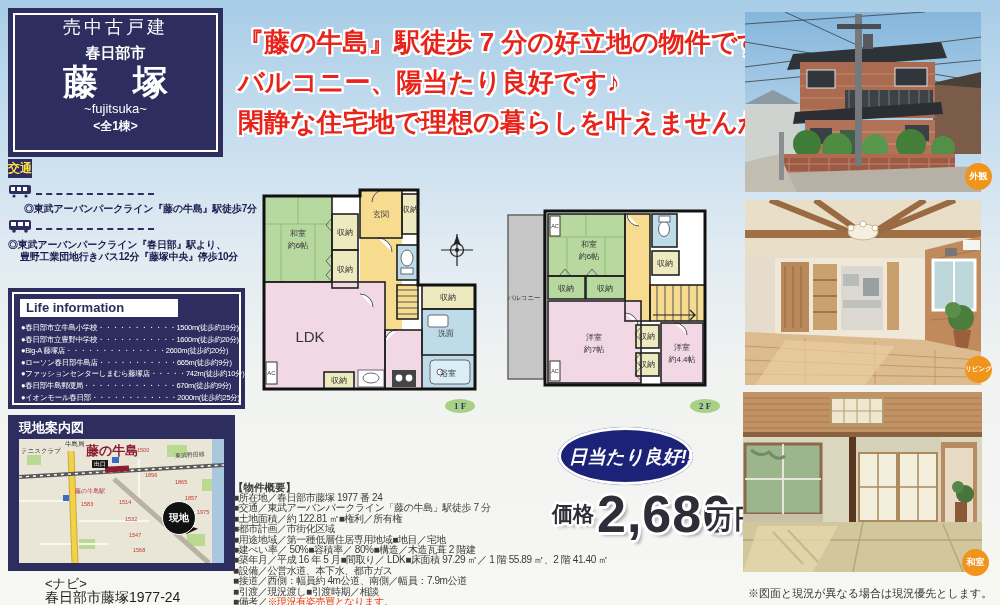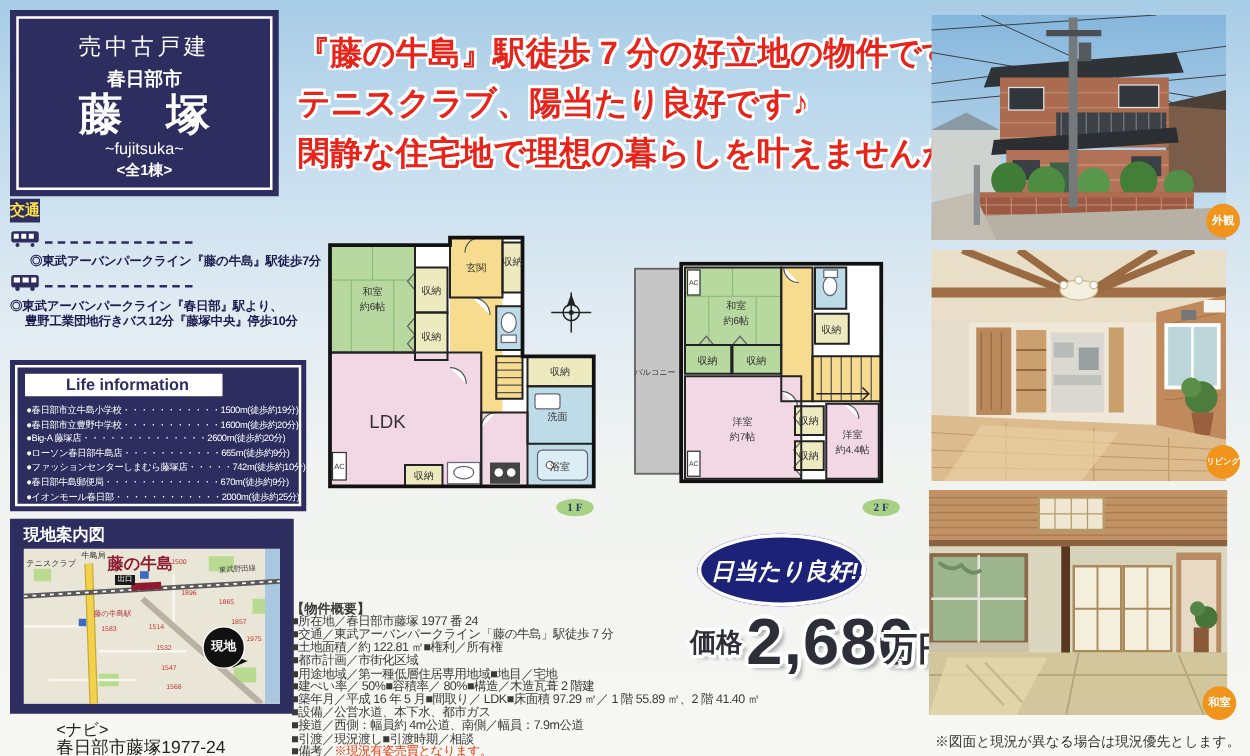--- a/index.html
+++ b/index.html
@@ -3,34 +3,34 @@
 <meta charset="utf-8">
 <style>
   html,body{margin:0;padding:0;background:#888;}
   #page{position:relative;width:1000px;height:605px;overflow:hidden;
         font-family:"Liberation Sans",sans-serif;
         background:linear-gradient(180deg,#a7cce6 0%,#bfdaed 16%,#dfeaf2 40%,#f1f3f1 62%,#f7f7f3 100%);}
   .abs{position:absolute;}
   
   #title-box{left:8px;top:8px;width:215px;height:149px;background:#2d2d5f;}
   #title-inner{position:absolute;inset:5px;border:2px solid #fff;color:#fff;text-align:center;}
-  .t-cat{font-size:18px;letter-spacing:3px;margin-top:10px;}
+  .t-cat{font-size:18px;letter-spacing:3px;margin-top:0;}
   .t-city{font-size:15px;font-weight:bold;margin-top:5px;}
   .t-name{font-size:35px;font-weight:bold;line-height:38px;}
   .t-romaji{font-size:13px;}
   .t-units{font-size:12px;font-weight:bold;margin-top:2px;}
   
   .tag{background:#2d2d5f;color:#fde047;font-size:12px;font-weight:bold;padding:1px 0;display:inline-block;}
   .dash{border-top:2px dashed #2d2d5f;width:118px;display:inline-block;vertical-align:middle;margin-left:4px;}
   .access-line{color:#1c1c4e;font-weight:bold;font-size:10px;white-space:nowrap;letter-spacing:-0.2px;}
   
   #life-box{left:8px;top:288px;width:237px;height:121px;background:#2d2d5f;}
   #life-inner{position:absolute;inset:4px;border:2px solid #fff;}
   #life-title{position:absolute;left:6px;top:5px;width:152px;height:18px;background:#fff;color:#2d2d5f;
-              font-size:13px;font-weight:bold;line-height:18px;padding-left:6px;text-align:center;}
+              font-size:13px;font-weight:bold;line-height:18px;padding-left:6px;}
   .life-row{color:#fff;font-size:7.5px;line-height:11.6px;white-space:nowrap;letter-spacing:-0.3px;padding-left:7px;}
   #life-rows{position:absolute;left:0;top:28px;right:0;}
   
   #map-box{left:8px;top:415px;width:227px;height:156px;background:#2d2d5f;}
   #map-title{position:absolute;left:11px;top:4px;color:#fff;font-size:13px;font-weight:bold;}
   #map-canvas{position:absolute;left:11px;top:24px;width:205px;height:124px;background:#eae6d7;overflow:hidden;}
   .map-label{position:absolute;color:#333;font-size:6.5px;white-space:nowrap;}
   #map-station-big{position:absolute;left:67px;top:3px;color:#8c1d30;font-size:13px;font-weight:bold;white-space:nowrap;}
   #map-exit{position:absolute;left:73px;top:21px;background:#1b1b1b;color:#fff;font-size:6px;padding:0 2px;line-height:8px;}
   #map-line-name{position:absolute;left:156px;top:12px;color:#444;font-size:6px;transform:rotate(-4deg);white-space:nowrap;}
@@ -81,21 +81,21 @@
       <div class="t-cat">売中古戸建</div>
       <div class="t-city">春日部市</div>
       <div class="t-name">藤　塚</div>
       <div class="t-romaji">~fujitsuka~</div>
       <div class="t-units">&lt;全1棟&gt;</div>
     </div>
   </div>
 
   <div class="abs" id="catch">
     <div class="catch-line">『藤の牛島』駅徒歩 7 分の好立地の物件です♪</div>
-    <div class="catch-line">テニスクラブ、陽当たり良好です♪</div>
+    <div class="catch-line">バルコニー、陽当たり良好です♪</div>
     <div class="catch-line">閑静な住宅地で理想の暮らしを叶えませんか♪</div>
   </div>
 
   <div class="abs tag" style="left:8px;top:159px;">交通</div>
   <div class="abs" style="left:8px;top:184px;">
     <svg width="24" height="14" viewBox="0 0 24 14">
       <rect x="1" y="1" width="22" height="9" rx="2" fill="#2d2d5f"></rect>
       <rect x="3" y="3" width="4" height="4" fill="#fff"></rect>
         <rect x="9" y="3" width="4" height="4" fill="#fff"></rect>
         <rect x="15" y="3" width="4" height="4" fill="#fff"></rect>

